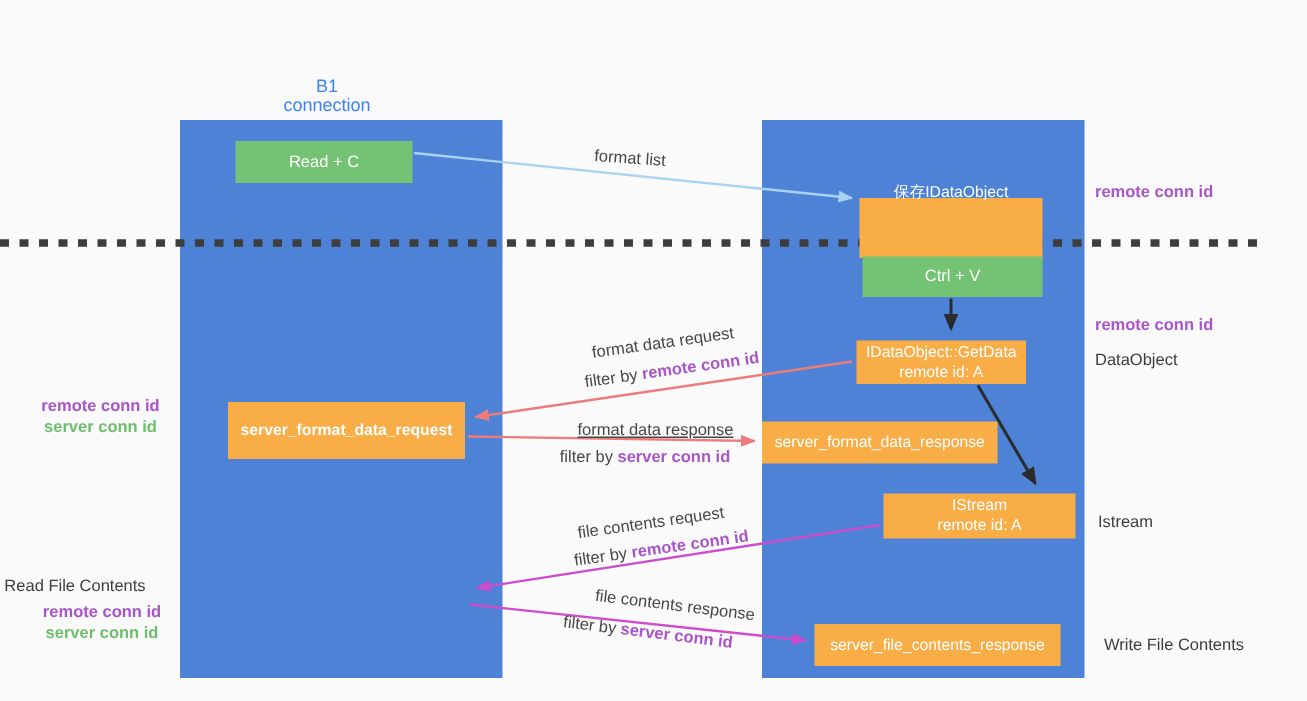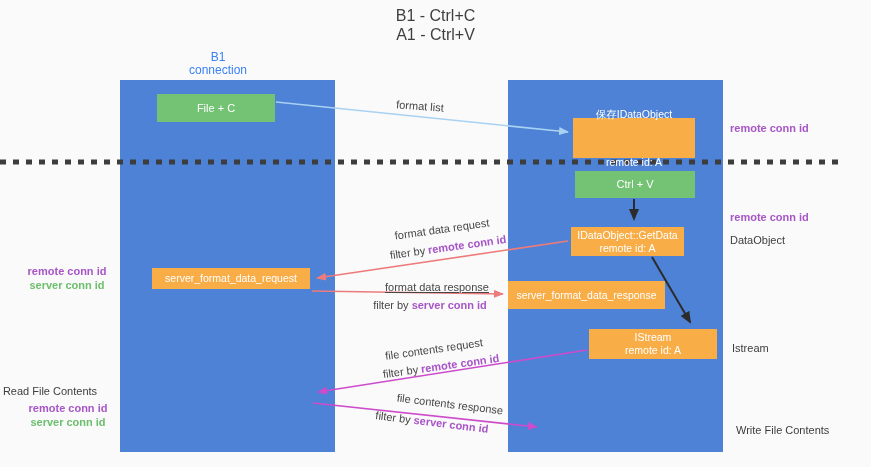--- a/index.html
+++ b/index.html
@@ -39,24 +39,20 @@
   path.magenta{stroke:var(--magenta);} marker .m-magenta{fill:var(--magenta);}
   path.lblue{stroke:var(--light-blue);} marker .m-lblue{fill:var(--light-blue);}
   path.black{stroke:var(--arrow-black);} marker .m-black{fill:var(--arrow-black);}
   path.dash{stroke:#3d3d3d;}
 </style>
 </head>
 <body>
 
 <div id="canvas">
 
-  <div class="page-title">
-    <div>B1 - Ctrl+C</div>
-    <div>A1 - Ctrl+V</div>
-  </div>
 
   <div class="col-header" style="left:168px;top:51px;width:100px;">
     <div>B1</div>
     <div>connection</div>
   </div>
 
   <div class="col" style="left:120px;"></div>
   <div class="col" style="left:508px;"></div>
 
   <svg class="arrows" width="871" height="467" viewBox="0 0 871 467">
@@ -83,51 +79,54 @@
     <path class="black" d="M652,257 L690,322" stroke="#2b2b2b" stroke-width="2" fill="none" marker-end="url(#mk-black)"></path>
 
     <path class="salmon" d="M568,241 L317,278" stroke="#ee7b7b" stroke-width="1.6" fill="none" marker-end="url(#mk-salmon)"></path>
     <path class="salmon" d="M312,291 L503,294" stroke="#ee7b7b" stroke-width="1.6" fill="none" marker-end="url(#mk-salmon)"></path>
 
     <path class="magenta" d="M587,350 L318,392" stroke="#cc4ccc" stroke-width="1.6" fill="none" marker-end="url(#mk-magenta)"></path>
     <path class="magenta" d="M313,403 L537,427" stroke="#cc4ccc" stroke-width="1.6" fill="none" marker-end="url(#mk-magenta)"></path>
   </svg>
 
   <div class="box green" style="left:157px;top:94px;width:118px;height:28px;">
-    <div>File + C</div>
+    <div>Read + C</div>
   </div>
 
-  <div class="box orange" style="left:573px;top:118px;width:122px;height:40px;gap:35px;">
+  <div class="box orange" style="left:573px;top:132px;width:122px;height:40px;gap:35px;">
     <div>保存IDataObject</div>
     <div>remote id: A</div>
   </div>
 
   <div class="box green" style="left:575px;top:171px;width:120px;height:27px;">
     <div>Ctrl + V</div>
   </div>
 
   <div class="box orange" style="left:571px;top:227px;width:113px;height:29px;">
     <div>IDataObject::GetData</div>
     <div>remote id: A</div>
   </div>
 
-  <div class="box orange" style="left:152px;top:268px;width:158px;height:21px;">
+  <div class="box orange" style="left:152px;top:268px;width:158px;height:38px;font-weight:bold;">
     <div>server_format_data_request</div>
   </div>
 
   <div class="box orange" style="left:508px;top:281px;width:157px;height:28px;">
     <div>server_format_data_response</div>
   </div>
 
   <div class="box orange" style="left:589px;top:329px;width:128px;height:30px;">
     <div>IStream</div>
     <div>remote id: A</div>
   </div>
 
 
+  <div class="box orange" style="left:543px;top:416px;width:164px;height:28px;">
+    <div>server_file_contents_response</div>
+  </div>
 
   <div class="alabel" style="left:420px;top:106px;transform:translate(-50%,-50%) rotate(4deg);">format list</div>
 
   <div class="alabel" style="left:442px;top:229px;transform:translate(-50%,-50%) rotate(-8deg);">format data request</div>
   <div class="alabel" style="left:448px;top:247px;transform:translate(-50%,-50%) rotate(-8deg);">
     <span>filter by</span><span class="pl purple-bold">remote conn id</span>
   </div>
 
   <div class="alabel" style="left:437px;top:287px;transform:translate(-50%,-50%);text-decoration:underline;">format data response</div>
   <div class="alabel" style="left:430px;top:305px;transform:translate(-50%,-50%);">

